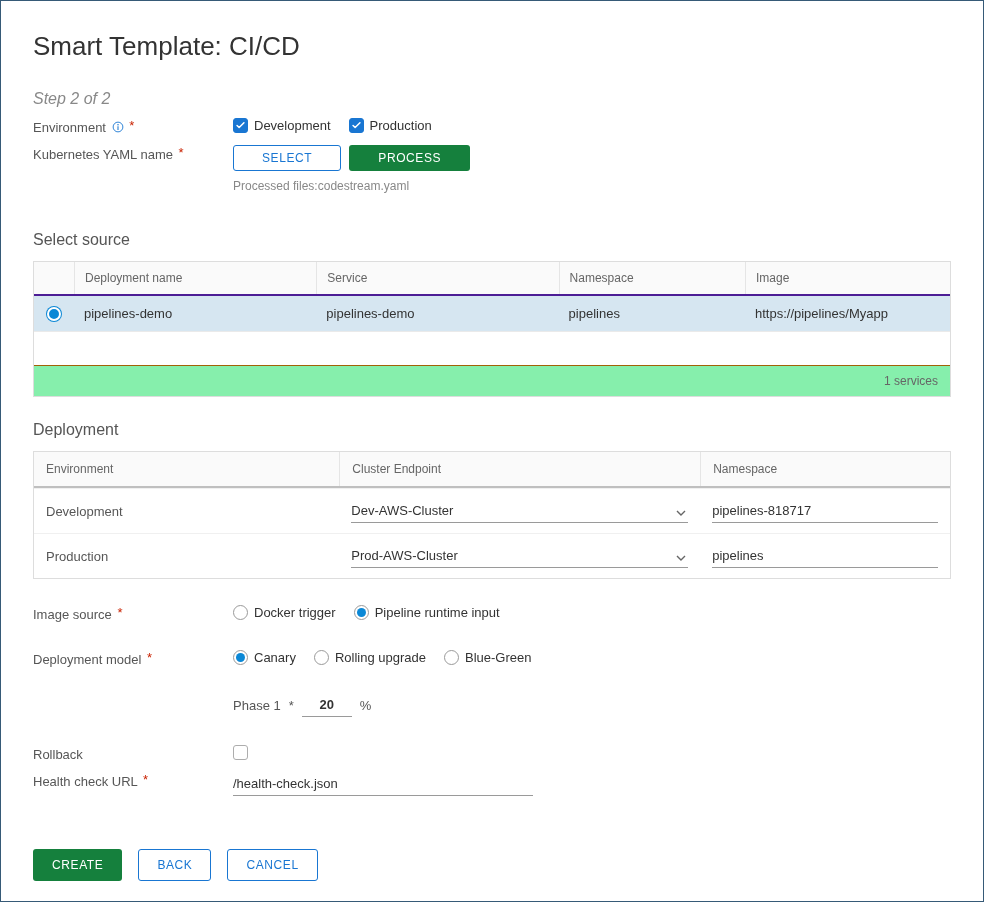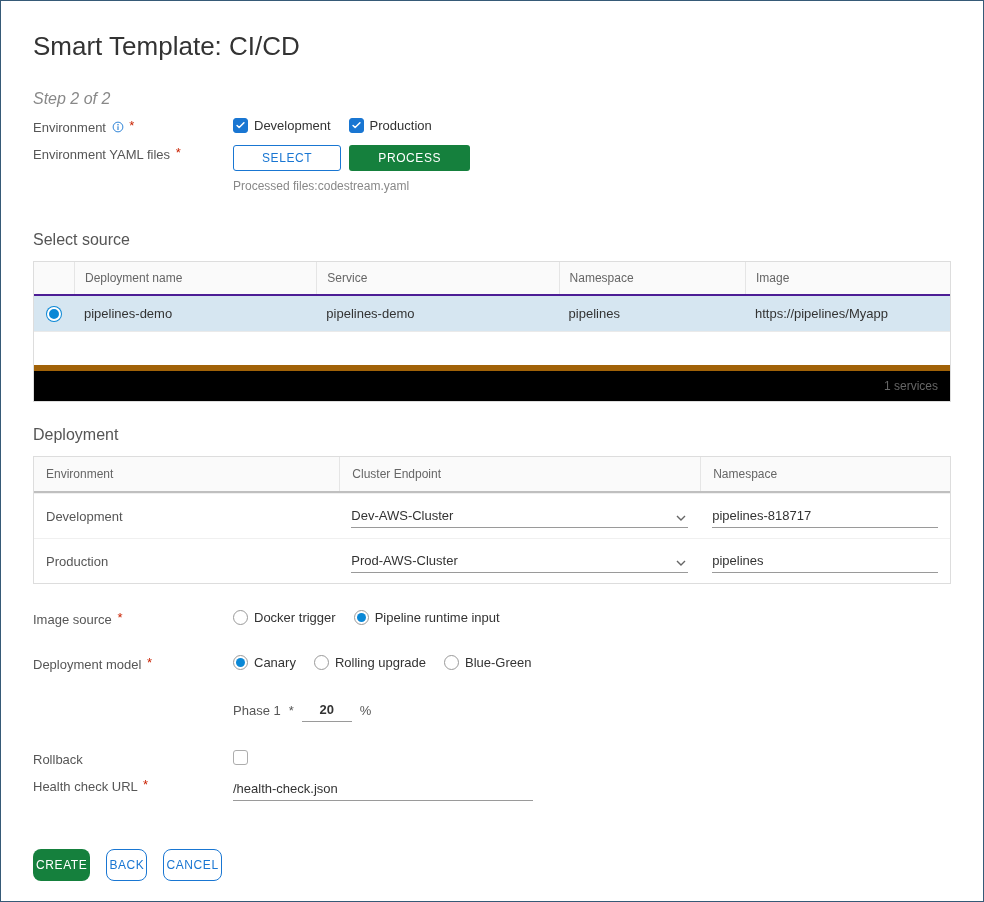--- a/index.html
+++ b/index.html
@@ -120,22 +120,22 @@
   .svc-row {
     background: #d6e6f1;
     font-size: 13px;
     color: #333;
   }
   .svc-row > div { padding: 10px 10px; }
   .svc-empty {
     height: 34px; background: #fff; border-top: 1px solid #eaeaea;
   }
   .svc-footer {
-    border-top: 6px solid #a16207;
-    background: #000000;
+    border-top: 1px solid #a16207;
+    background: #86efac;
     font-size: 12px;
     color: #666;
     text-align: right;
     padding: 8px 12px;
   }
   
   .dep-table {
     border: 1px solid #ddd;
     width: 100%;
   }
@@ -173,21 +173,21 @@
   .phase-row {
     display: flex; align-items: center; gap: 8px;
   }
   .phase-row .udl-input { width: 50px; text-align: center; font-weight: bold; }
   .bottom-bar {
     margin-top: auto;
     padding-top: 24px;
     display: flex;
     gap: 16px;
   }
-  .bottom-bar .btn { height: 32px; padding: 0 2px; font-size: 12px; border-radius: 8px; }
+  .bottom-bar .btn { height: 32px; padding: 0 18px; font-size: 12px; }
   .info-icon {
     display: inline-flex; width: 12px; height: 12px;
     vertical-align: -1px; margin-left: 2px;
   }
   .rdo-small-selected {
     width: 14px; height: 14px; border-radius: 50%;
     border: 2px solid #fff;
     background: #0b88d6;
     box-shadow: 0 0 0 1px #0b88d6;
     margin: 0 auto;
@@ -232,21 +232,21 @@
               </svg>
           </span>
           <span>Production</span>
         </label>
       </div>
     </div>
   </div>
 
   <div class="form-row tall">
     <div class="form-label">
-      <span>Environment YAML files</span>
+      <span>Kubernetes YAML name</span>
       <span class="req">*</span>
     </div>
     <div class="form-content">
       <div class="buttons-row">
         <button class="btn btn-outline">Select</button>
         <button class="btn btn-primary">Process</button>
       </div>
       <div class="processed-note">Processed files:codestream.yaml</div>
     </div>
   </div>

